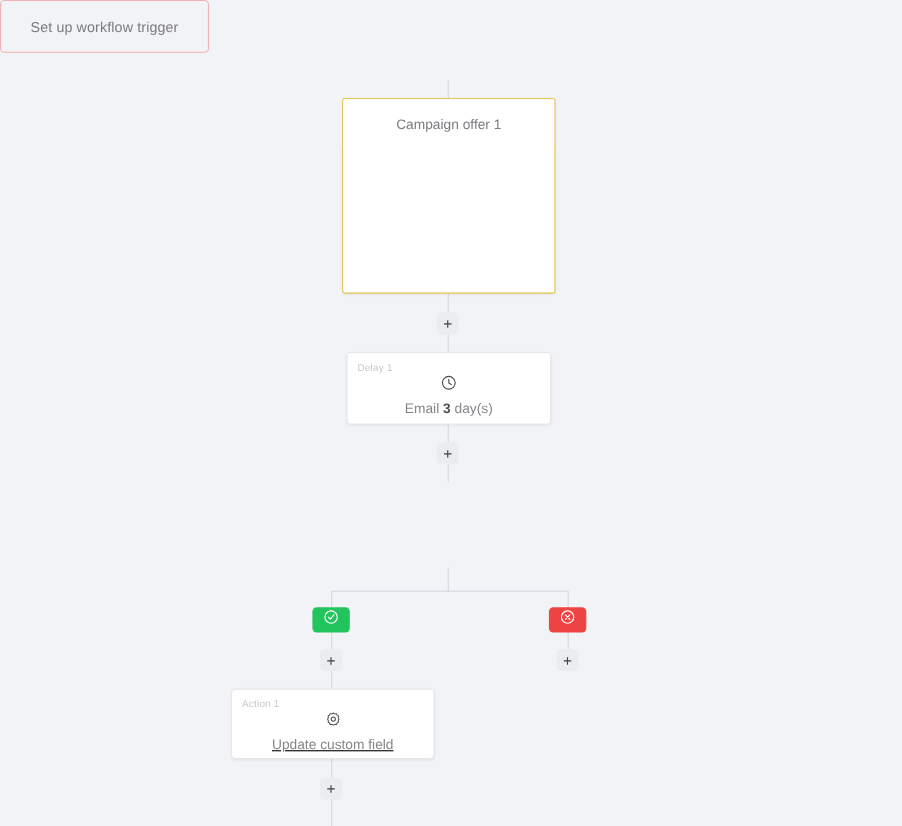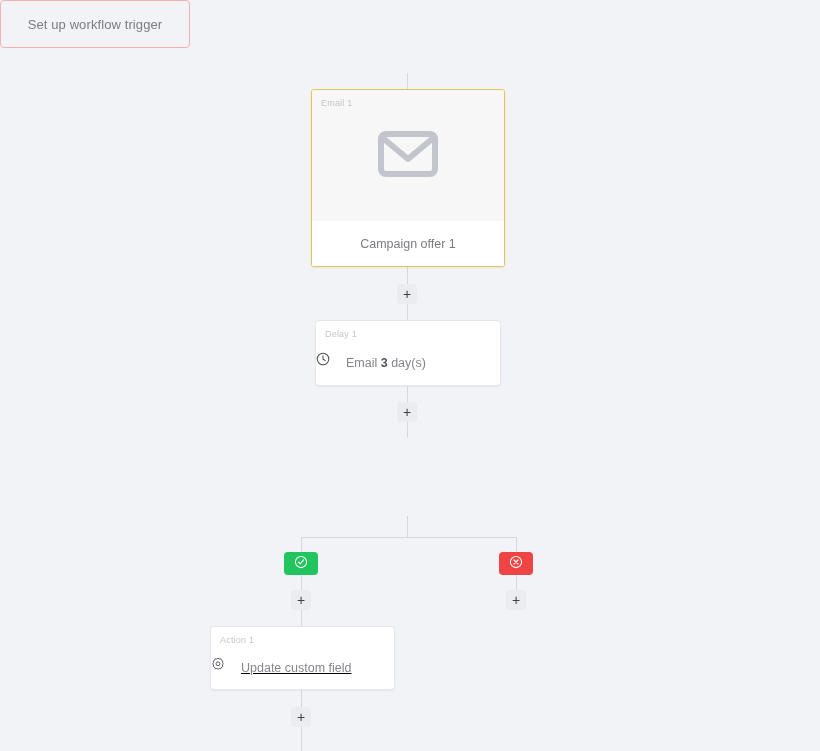--- a/index.html
+++ b/index.html
@@ -92,21 +92,21 @@
     display: flex;
     align-items: center;
     justify-content: center;
     font-size: 12.5px;
     color: #7b7c80;
   }
 
   
   .step-card {
     display: flex;
-    flex-direction: row;
+    flex-direction: column;
     align-items: center;
     justify-content: flex-start;
     padding-top: 20px;
     box-sizing: border-box;
   }
   .step-icon {
     margin-bottom: 8px;
     line-height: 0;
   }
   .step-text {
@@ -169,29 +169,20 @@
   <div class="vline" style="left:516px; top:537px; height:15px;"></div>
   <div class="vline" style="left:301px; top:575px; height:51px;"></div>
   <div class="vline" style="left:516px; top:575px; height:35px;"></div>
   <div class="vline" style="left:301px; top:690px; height:61px;"></div>
 
   <div class="trigger">
     <span class="trigger-label">Set up workflow trigger</span>
   </div>
 
   <div class="card email-card">
-    <div class="email-body">
-      <span class="node-tag">Email 1</span>
-      <span>
-        <svg width="60" height="46" viewBox="0 0 60 46" fill="none" xmlns="http://www.w3.org/2000/svg">
-          <rect x="3" y="3" width="54" height="40" rx="5" stroke="#c2c5cb" stroke-width="6"></rect>
-          <path d="M6 8 L30 28 L54 8" stroke="#c2c5cb" stroke-width="6" stroke-linecap="round" stroke-linejoin="round" fill="none"></path>
-        </svg>
-      </span>
-    </div>
     <div class="email-footer">Campaign offer 1</div>
   </div>
 
   <div class="plus" style="left:397px; top:284px;">
     <span>+</span>
   </div>
 
   <div class="card step-card delay-card">
     <span class="node-tag">Delay 1</span>
     <span class="step-icon">

